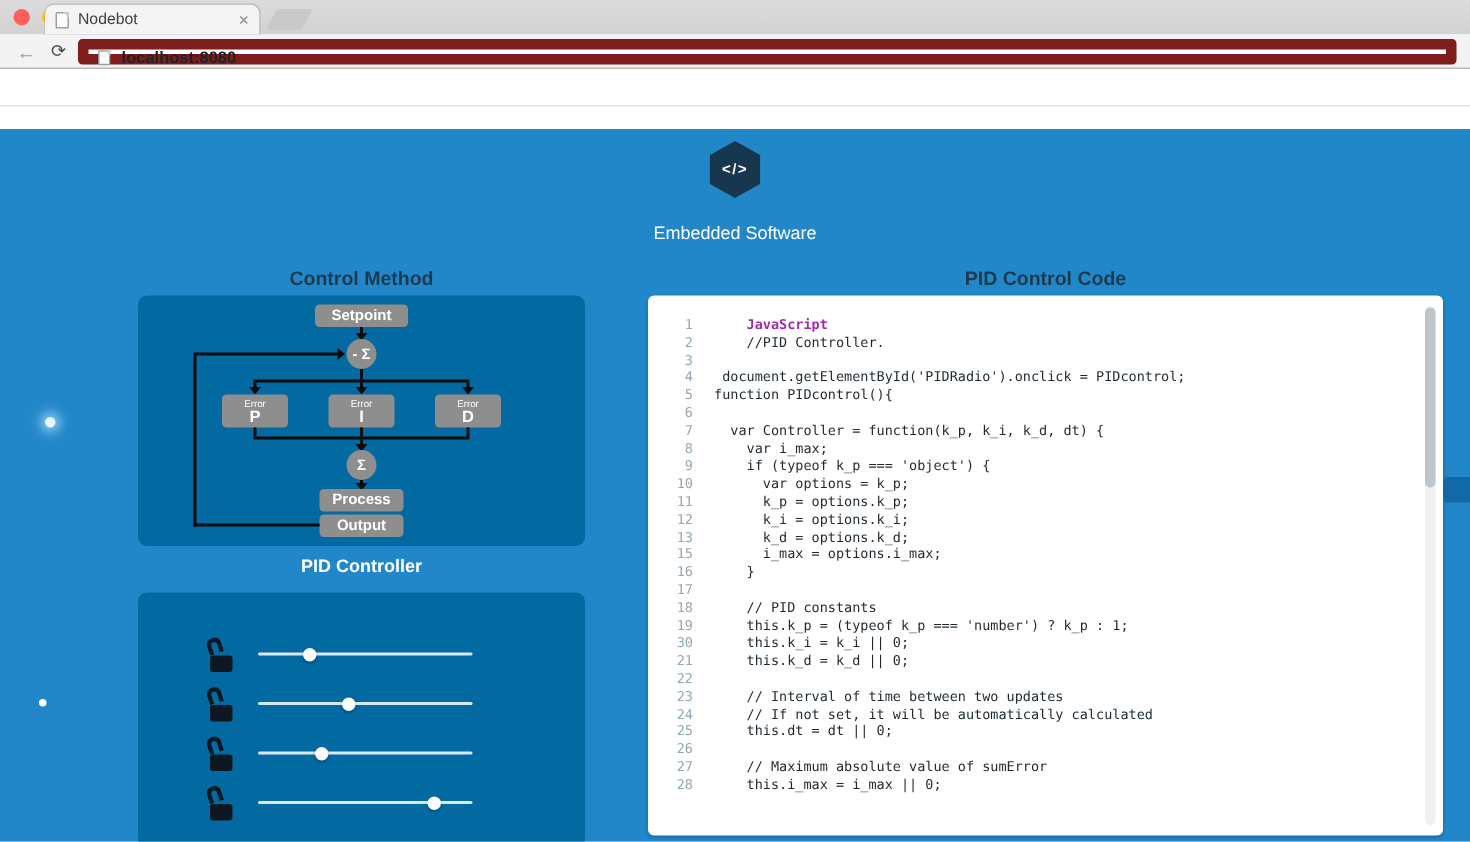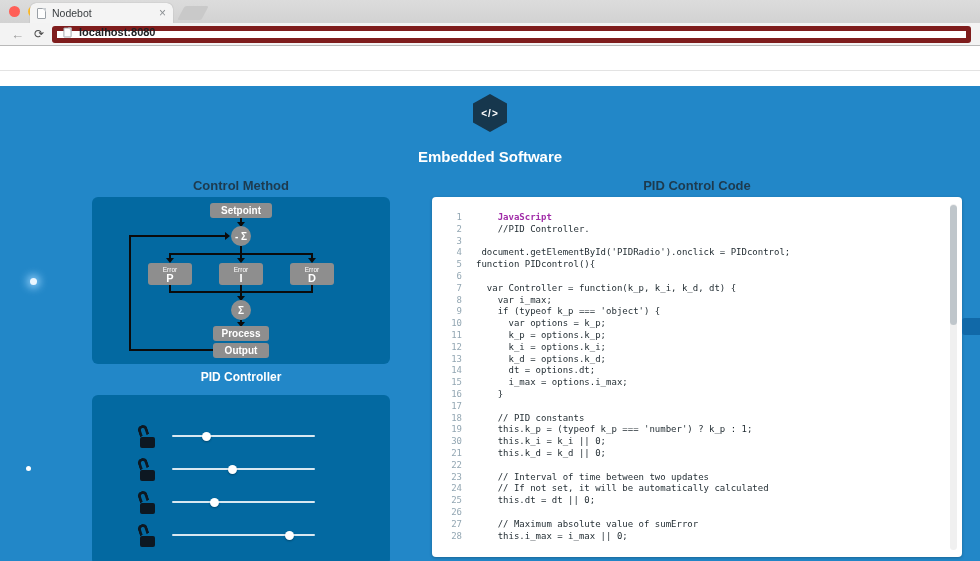--- a/index.html
+++ b/index.html
@@ -26,37 +26,37 @@
                white-space: nowrap; overflow: hidden; }
   .tab-close { font-size: 12px; color: #8b8f93; line-height: 10px; }
   .newtab { position: absolute; left: 181px; top: 6px; width: 24px; height: 14px;
             background: #c9c9c9; transform: skewX(-28deg); border-radius: 2px; }
   .toolbar { position: absolute; top: 23px; left: 0; right: 0; height: 23px;
              background: #f3f3f3; border-bottom: 1px solid #b9b9b9;
              display: flex; align-items: center; padding: 0 6px; }
   .nav-btn { font-size: 13px; line-height: 13px; margin: 0 5px; }
   .nav-back   { color: #9a9a9a; }
   .nav-reload { color: #4d4d4d; font-size: 12px; }
-  .urlbox { flex: 1; height: 17px; background: #fff; border: 5px solid #7f1d1d;
-            border-radius: 3px; display: flex; align-items: flex-end; padding: 0 6px;
+  .urlbox { flex: 1; height: 17px; background: #fff; border: 7px solid #7f1d1d;
+            border-radius: 3px; display: flex; align-items: flex-start; padding: 0 6px;
             margin: 0 3px; }
   .urlbox .doc-icon { transform: scale(.9); }
   .url-text { font-size: 11px; font-weight: bold; color: #202124; margin-left: 7px; }
 
   
   .white-band { position: absolute; top: 46px; left: 0; right: 0; height: 40px; background: #fff; }
   .hairline   { position: absolute; top: 70px; left: 0; right: 0; height: 1px; background: #e3e3e3; }
   .hero { position: absolute; top: 86px; left: 0; right: 0; bottom: 0; background: #2287c8; }
 
   .hex-logo { position: absolute; left: 473px; top: 8px; width: 34px; height: 38px;
               background: #16374d; display: flex; align-items: center; justify-content: center;
               clip-path: polygon(50% 0, 100% 25%, 100% 75%, 50% 100%, 0 75%, 0 25%);
               color: #fff; font-weight: bold; font-size: 10px; letter-spacing: 1px; }
   .hero-title { position: absolute; top: 62px; left: 0; width: 100%; text-align: center;
-                color: #fff; font-size: 15px; font-weight: bold; }
+                color: #fff; font-size: 12px; font-weight: normal; }
 
   .col-heading { position: absolute; font-size: 13px; font-weight: bold; color: #1d3a4e;
                  text-align: center; }
   .heading-left  { left: 92px;  width: 298px; top: 92px; }
   .heading-right { left: 432px; width: 530px; top: 92px; }
 
   .panel { position: absolute; background: #0369a1; border-radius: 6px; }
   .panel-diagram { left: 92px; top: 111px; width: 298px; height: 167px; }
   .panel-sliders { left: 92px; top: 309px; width: 298px; height: 170px; }
   .caption { position: absolute; left: 92px; width: 298px; top: 284px; text-align: center;
@@ -280,24 +280,20 @@
         </div>
         <div class="code-line">
           <span class="ln">12</span>
           <span class="ct">      k_i = options.k_i;</span>
         </div>
         <div class="code-line">
           <span class="ln">13</span>
           <span class="ct">      k_d = options.k_d;</span>
         </div>
         <div class="code-line">
-          <span class="ln">14</span>
-          <span class="ct">      dt = options.dt;</span>
-        </div>
-        <div class="code-line">
           <span class="ln">15</span>
           <span class="ct">      i_max = options.i_max;</span>
         </div>
         <div class="code-line">
           <span class="ln">16</span>
           <span class="ct">    }</span>
         </div>
         <div class="code-line">
           <span class="ln">17</span>
           <span class="ct"></span>

